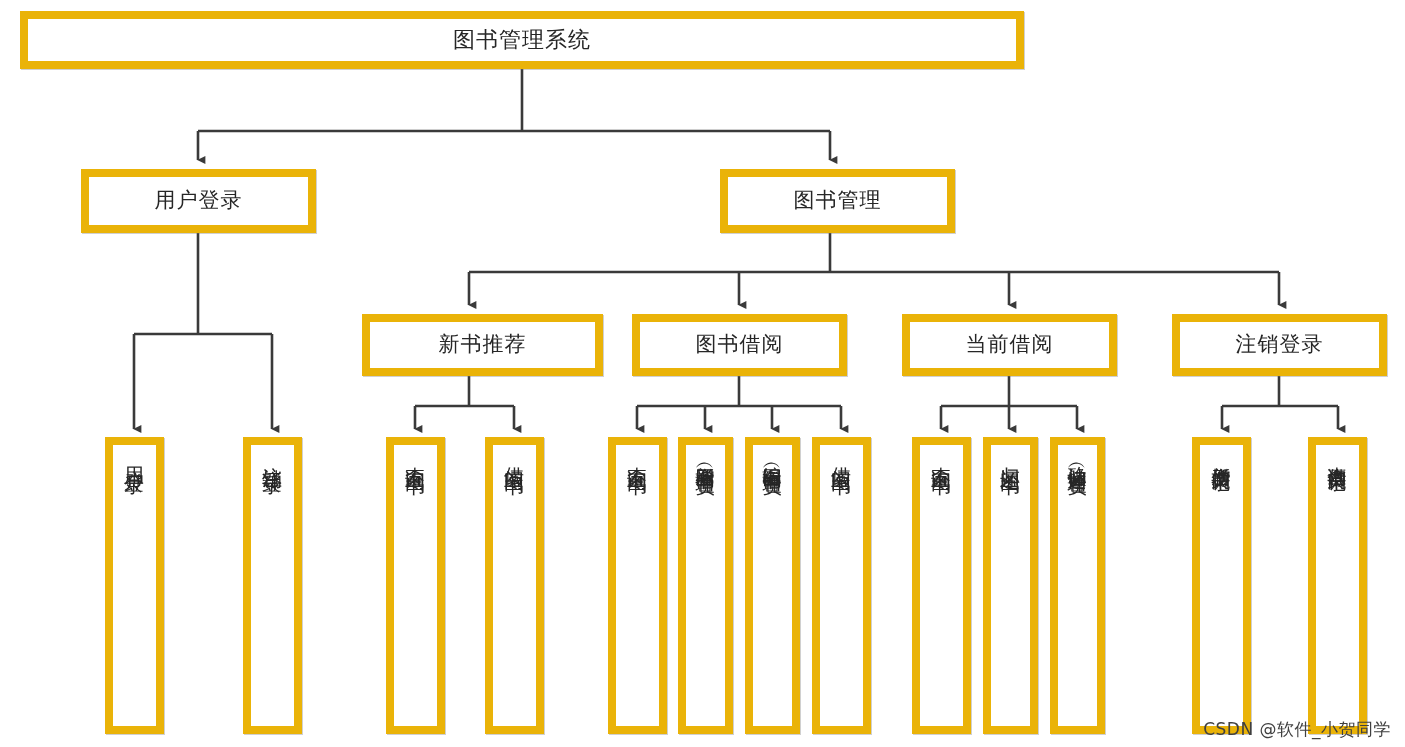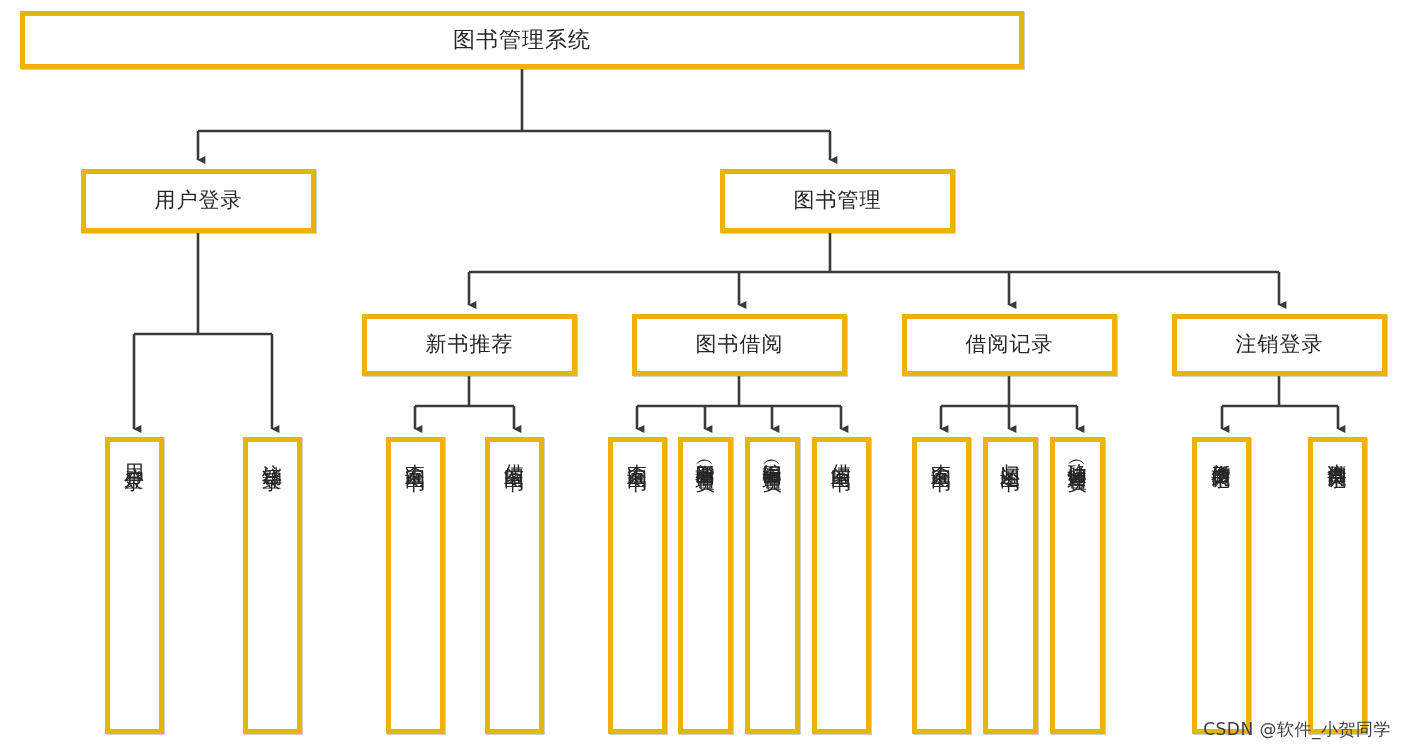--- a/index.html
+++ b/index.html
@@ -23,21 +23,21 @@
     left: 0;
     top: 0;
     width: 1405px;
     height: 747px;
     pointer-events: none;
   }
   .node {
     position: absolute;
     box-sizing: border-box;
     background: #ffffff;
-    border: 5px solid #eab308;
+    border: 8px solid #eab308;
     display: flex;
     align-items: center;
     justify-content: center;
     color: #262626;
     box-shadow: 1px 1px 0 rgba(120,120,120,0.35);
   }
   .node-label {
     display: block;
     text-align: center;
     line-height: 1.12;
@@ -141,30 +141,30 @@
   </div>
 
   <div class="node horiz" style="left:81px; top:169px; width:235px; height:64px;">
     <span class="node-label">用户登录</span>
   </div>
 
   <div class="node horiz" style="left:720px; top:169px; width:235px; height:64px;justify-content:center;">
     <span class="node-label">图书管理</span>
   </div>
 
-  <div class="node horiz" style="left:362px; top:314px; width:215px; height:62px;">
+  <div class="node horiz" style="left:362px; top:314px; width:241px; height:62px;">
     <span class="node-label">新书推荐</span>
   </div>
 
   <div class="node horiz" style="left:632px; top:314px; width:215px; height:62px;">
     <span class="node-label">图书借阅</span>
   </div>
 
   <div class="node horiz" style="left:902px; top:314px; width:215px; height:62px;">
-    <span class="node-label">借阅记录</span>
+    <span class="node-label">当前借阅</span>
   </div>
 
   <div class="node horiz" style="left:1172px; top:314px; width:215px; height:62px;">
     <span class="node-label">注销登录</span>
   </div>
 
   <div class="node vert" style="left:105px; top:437px; width:59px; height:297px;">
     <span class="node-label">用户登录</span>
   </div>
 

